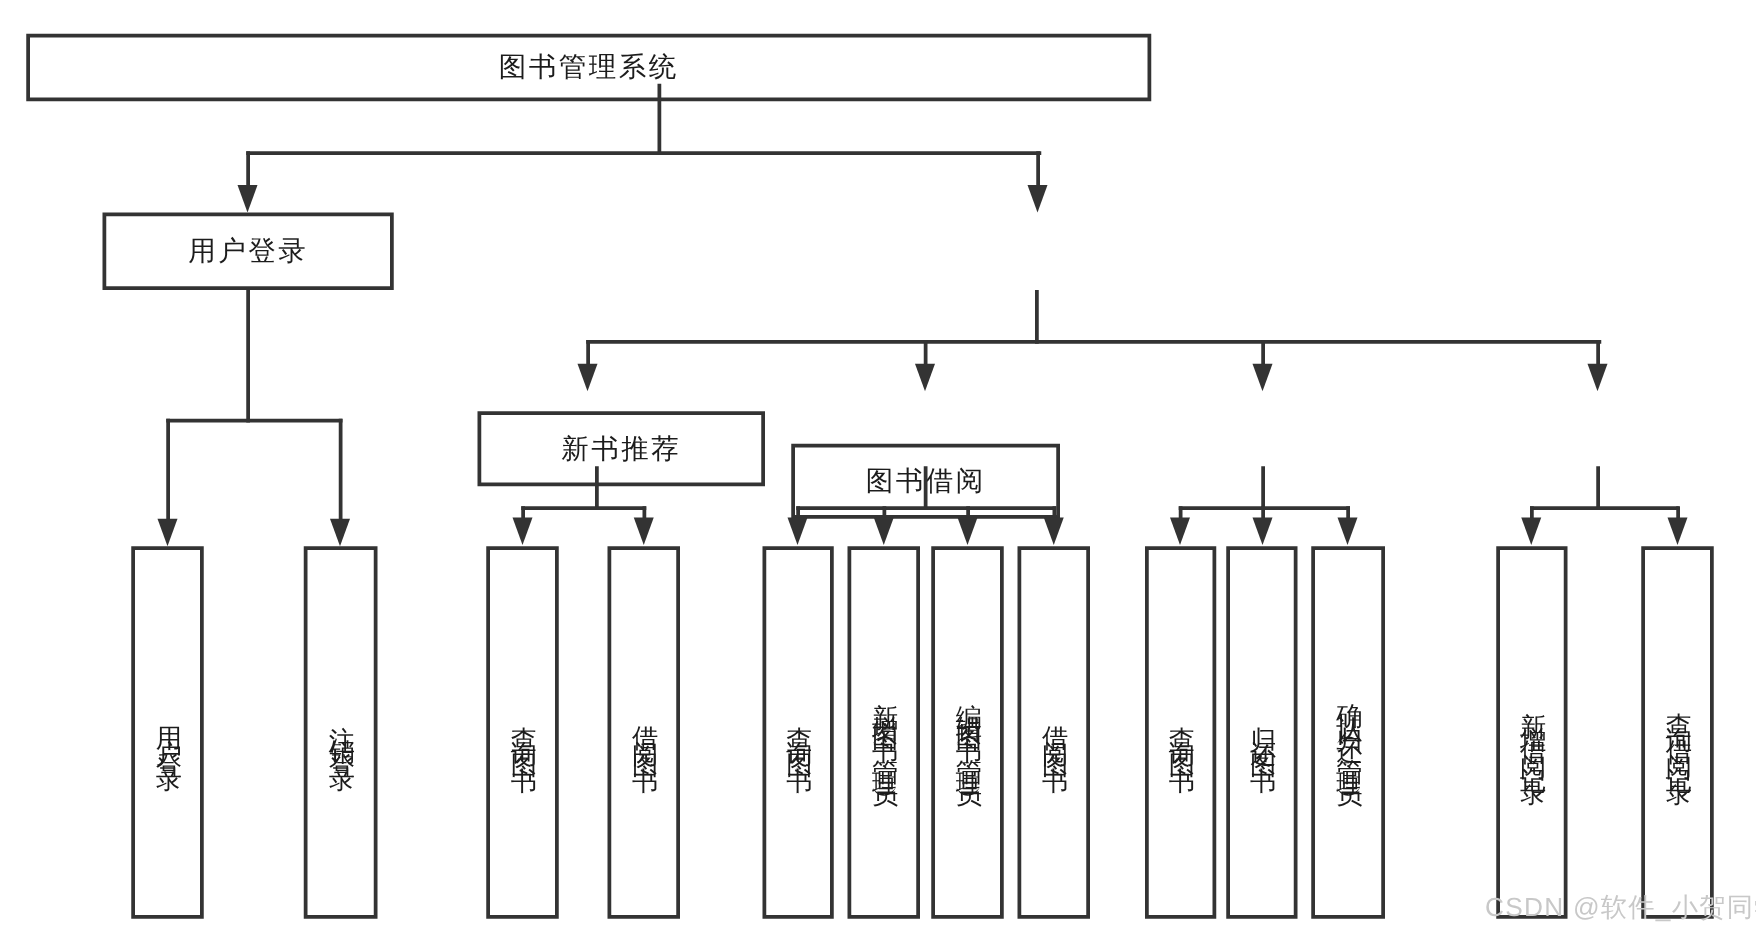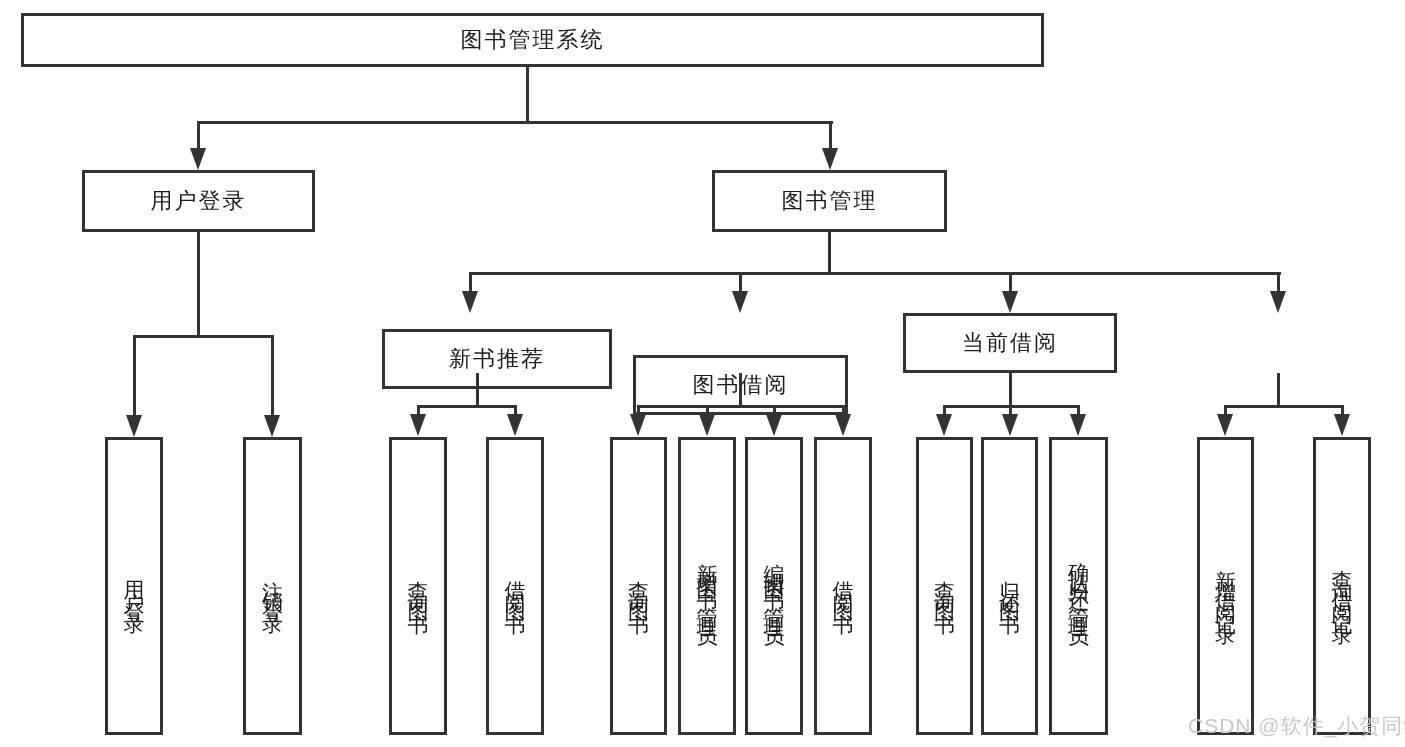--- a/index.html
+++ b/index.html
@@ -47,31 +47,30 @@
     color: #c8c8c8;
     letter-spacing: 1px;
     white-space: nowrap;
   }
 </style>
 </head>
 <body>
 
 <div class="canvas">
 
-  <div class="box hbox" style="left:21px;top:13px;width:1023px;height:54px;">图书管理系统</div>
+  <div class="box hbox" style="left:21px;top:27px;width:900px;height:54px;">图书管理系统</div>
 
   <div class="vline" style="left:526px;top:67px;height:57px;"></div>
   <div class="hline" style="left:197px;top:121px;width:636px;"></div>
   <div class="vline" style="left:197px;top:121px;height:29px;"></div>
   <div class="vline" style="left:829px;top:121px;height:29px;"></div>
   <div class="arrow" style="left:190px;top:148px;"></div>
   <div class="arrow" style="left:822px;top:148px;"></div>
 
   <div class="box hbox" style="left:82px;top:170px;width:233px;height:62px;">用户登录</div>
-  <div class="box hbox" style="left:712px;top:170px;width:235px;height:62px;">图书管理</div>
 
   <div class="vline" style="left:197px;top:232px;height:106px;"></div>
   <div class="hline" style="left:133px;top:335px;width:141px;"></div>
   <div class="vline" style="left:133px;top:335px;height:81px;"></div>
   <div class="vline" style="left:271px;top:335px;height:81px;"></div>
   <div class="arrow" style="left:126px;top:415px;"></div>
   <div class="arrow" style="left:264px;top:415px;"></div>
 
   <div class="vline" style="left:828px;top:232px;height:43px;"></div>
   <div class="hline" style="left:469px;top:272px;width:812px;"></div>
@@ -79,21 +78,20 @@
   <div class="vline" style="left:739px;top:272px;height:20px;"></div>
   <div class="vline" style="left:1009px;top:272px;height:20px;"></div>
   <div class="vline" style="left:1277px;top:272px;height:20px;"></div>
   <div class="arrow" style="left:462px;top:291px;"></div>
   <div class="arrow" style="left:732px;top:291px;"></div>
   <div class="arrow" style="left:1002px;top:291px;"></div>
   <div class="arrow" style="left:1270px;top:291px;"></div>
 
   <div class="box hbox" style="left:382px;top:313px;width:230px;height:60px;margin-top:16px;">新书推荐</div>
   <div class="box hbox" style="left:633px;top:313px;width:215px;height:60px;margin-top:42px;">图书借阅</div>
-  <div class="box hbox" style="left:903px;top:313px;width:214px;height:60px;">当前借阅</div>
 
   <div class="vline" style="left:476px;top:373px;height:35px;"></div>
   <div class="hline" style="left:417px;top:405px;width:100px;"></div>
   <div class="vline" style="left:417px;top:405px;height:10px;"></div>
   <div class="vline" style="left:514px;top:405px;height:10px;"></div>
   <div class="arrow" style="left:410px;top:414px;"></div>
   <div class="arrow" style="left:507px;top:414px;"></div>
 
   <div class="vline" style="left:739px;top:373px;height:35px;"></div>
   <div class="hline" style="left:637px;top:405px;width:208px;"></div>

